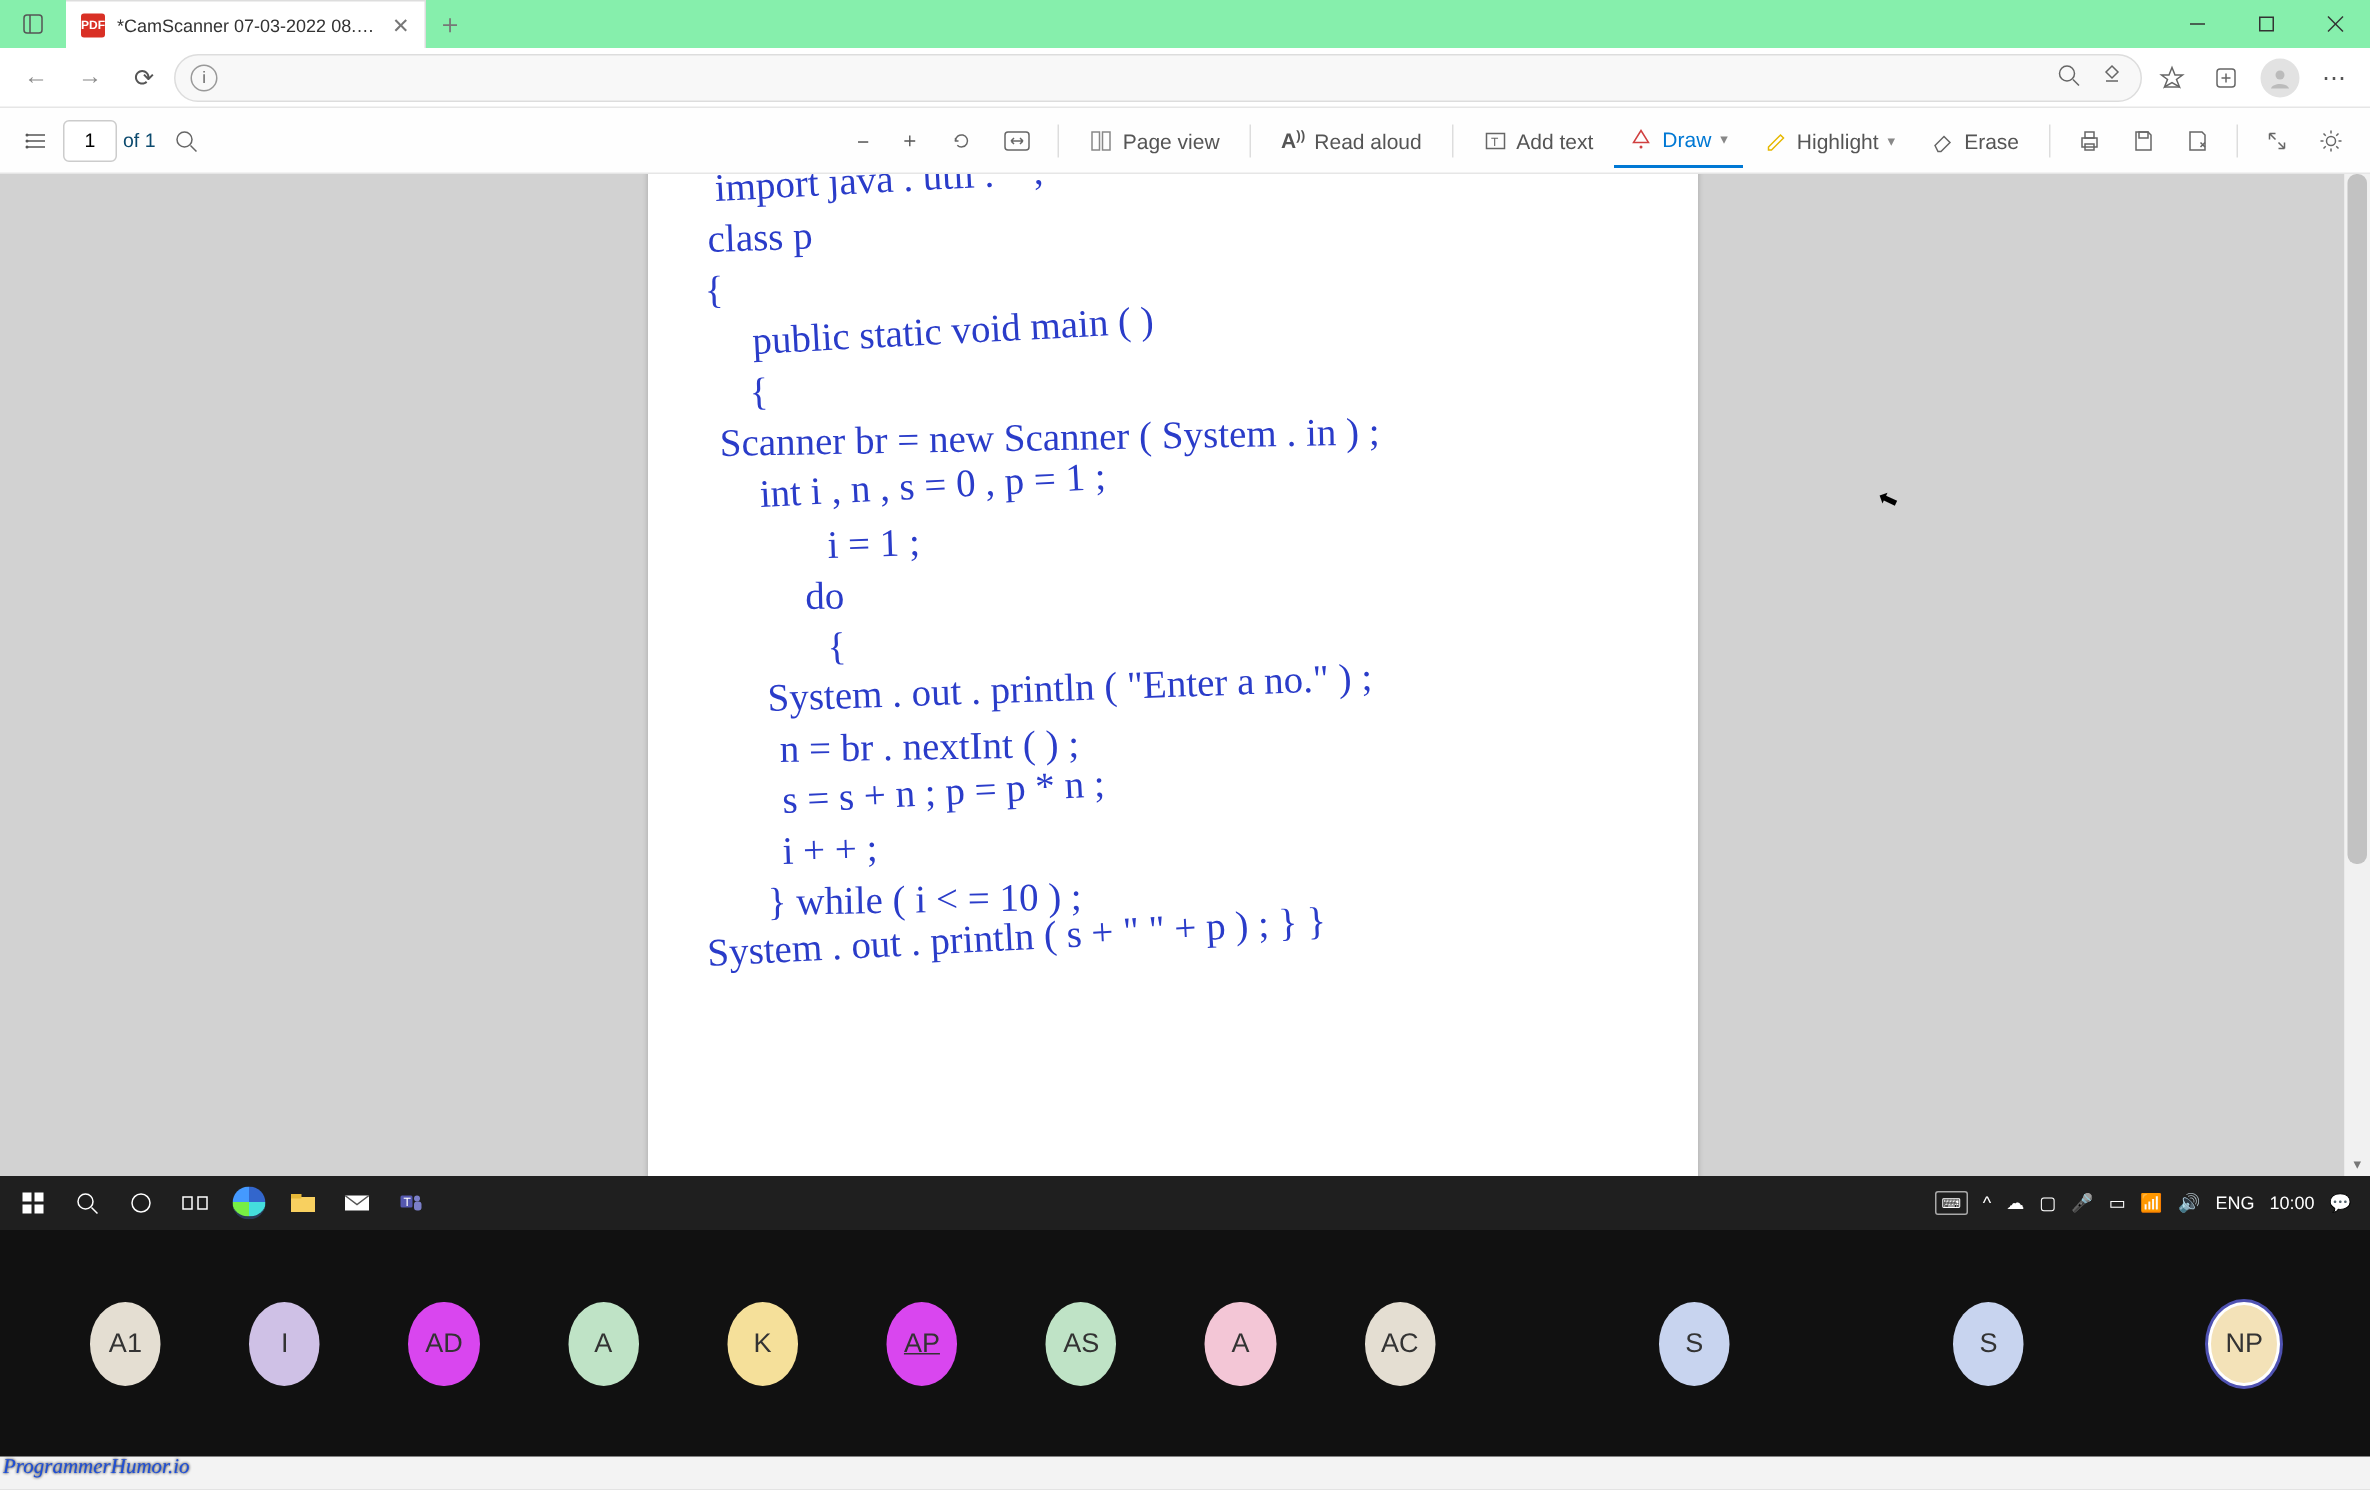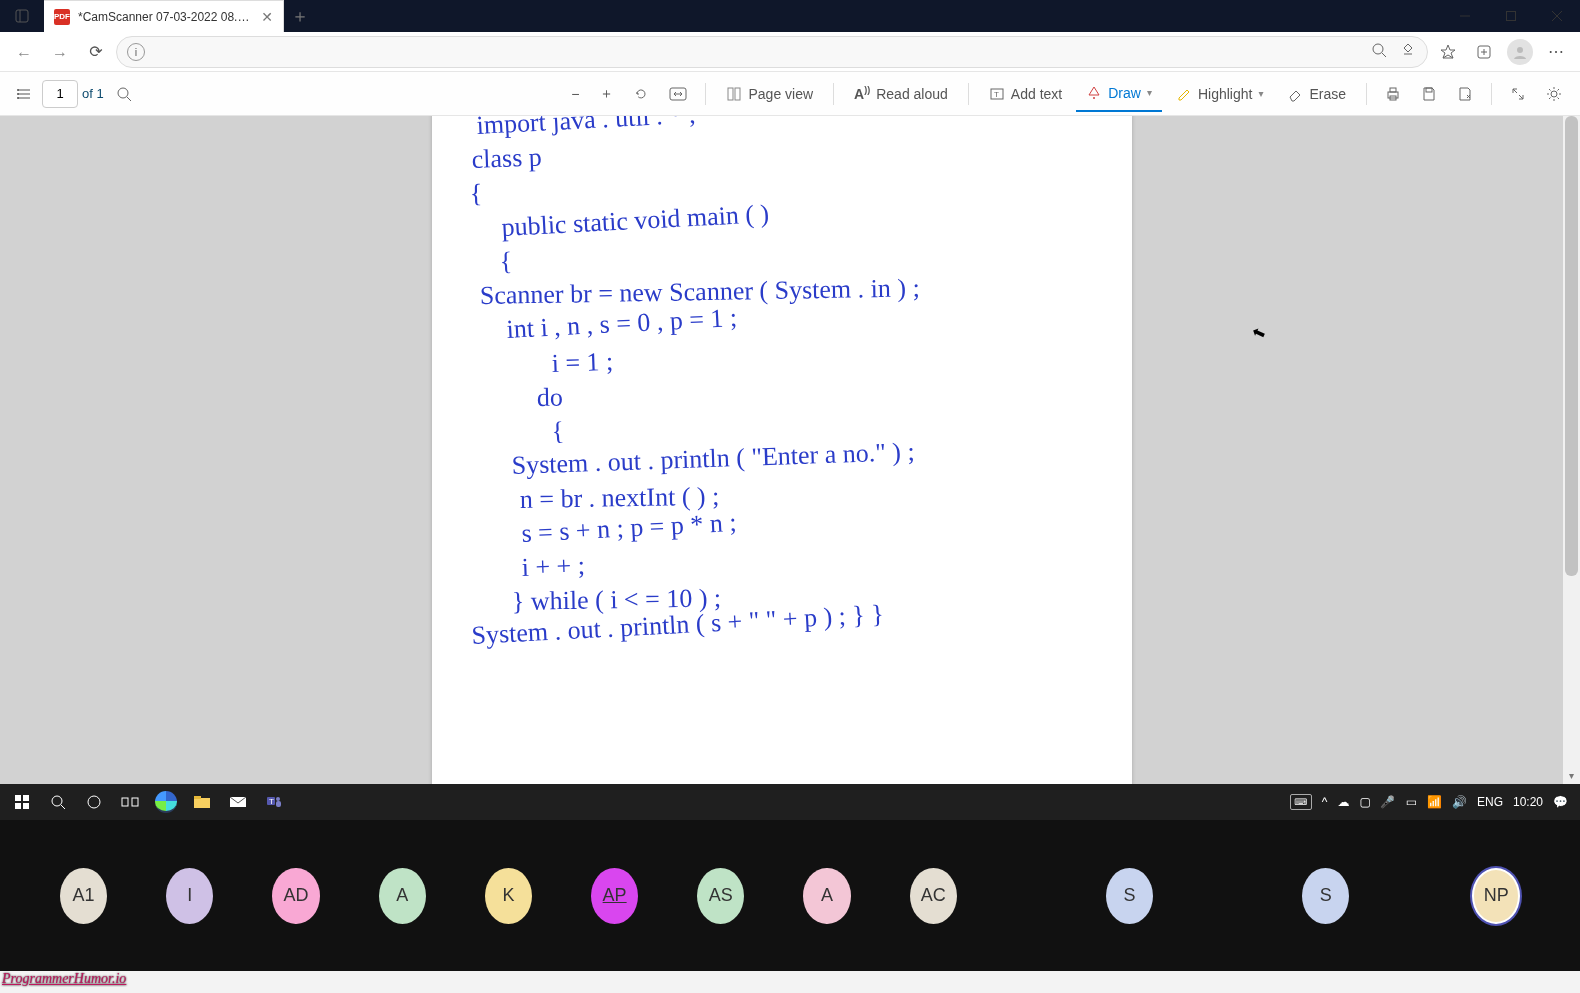--- a/index.html
+++ b/index.html
@@ -1,19 +1,19 @@
 <!DOCTYPE html>
 <html><head>
 <meta charset="utf-8">
 <style>
   * { box-sizing: border-box; margin: 0; padding: 0; font-family: "Segoe UI", Arial, sans-serif; }
   body { width: 1580px; height: 993px; background: #f3f3f3; position: relative; overflow: hidden; }
 
   
-  .titlebar { height: 32px; background: #0f172a; display: flex; align-items: stretch; }
+  .titlebar { height: 32px; background: #86efac; display: flex; align-items: stretch; }
   .tabstrip { display: flex; align-items: stretch; }
   .tab-collapse { width: 44px; display:flex; align-items:center; justify-content:center; color:#555; }
   .tab { display:flex; align-items:center; gap:8px; padding: 0 10px; background:#fff; border-top:1px solid #ddd; border-right:1px solid #ddd; font-size:12px; color:#333; min-width:220px; max-width:240px; }
   .tab .pdf-ico { width:16px; height:16px; background:#d93025; border-radius:2px; display:flex; align-items:center; justify-content:center; color:#fff; font-size:8px; font-weight:bold; }
   .tab .tab-title { flex:1; white-space:nowrap; overflow:hidden; text-overflow:ellipsis; }
   .tab .close-x { color:#777; font-size:14px; }
   .newtab { width:32px; display:flex; align-items:center; justify-content:center; color:#777; font-size:18px; }
   .winbtns { margin-left:auto; display:flex; }
   .winbtn { width:46px; display:flex; align-items:center; justify-content:center; color:#333; }
   .winbtn svg { width:12px; height:12px; }
@@ -56,21 +56,21 @@
   .wt-icon { width:36px; height:36px; display:flex; align-items:center; justify-content:center; }
   .wt-icon .edge-ico { width:22px; height:22px; border-radius:50%; background: conic-gradient(#36c 0 90deg, #4dd 90deg 180deg, #7e4 180deg 270deg, #49f 270deg 360deg); border-bottom:2px solid #2a3b5a;}
   .wt-right { margin-left:auto; display:flex; align-items:center; gap:10px; padding-right:8px; }
   .kbd-ico { width:22px; height:16px; border:1px solid #aaa; border-radius:2px; display:flex; align-items:center; justify-content:center; font-size:9px; }
 
   
   .teamsbar { position:absolute; left:0; right:0; bottom:22px; top:820px; height:151px; background:#111; display:flex; align-items:center; justify-content:flex-start; padding:0 60px; gap:59px; }
   .participant { width:56px; height:56px; border-radius:50%; display:flex; align-items:center; justify-content:center; font-size:18px; font-weight:500; color:#333; }
 
   
-  .watermark { position:absolute; left:2px; bottom:2px; height:20px; font-family: Georgia, 'Times New Roman', serif; font-style:italic; font-size:14px; color:#be185d; text-shadow:0 0 2px #000;text-decoration:underline; }
+  .watermark { position:absolute; left:2px; bottom:2px; height:20px; font-family: Georgia, 'Times New Roman', serif; font-style:italic; font-size:14px; color:#1d4ed8; text-shadow:0 0 2px #000; }
 
   .handwriting text { font-family: 'Brush Script MT', 'Comic Sans MS', cursive; fill:#2a3cc9; }
 </style>
 </head>
 <body>
 
 <div class="titlebar">
   <div class="tabstrip">
     <div class="tab-collapse">
       <svg width="14" height="14" viewBox="0 0 14 14">
@@ -338,29 +338,29 @@
   <div class="wt-right">
     <span class="kbd-ico">⌨</span>
     <span>^</span>
     <span>☁</span>
     <span>▢</span>
     <span>🎤</span>
     <span>▭</span>
     <span>📶</span>
     <span>🔊</span>
     <span>ENG</span>
-    <span>10:20</span>
+    <span>10:00</span>
     <span>💬</span>
   </div>
 </div>
 
 <div class="teamsbar" id="teamsbar">
     <div class="participant" style="background: rgb(228, 222, 210);">A1</div>
     <div class="participant" style="background: rgb(207, 193, 230);">I</div>
-    <div class="participant" style="background: #f9a8d4; text-align: right;">AD</div>
+    <div class="participant" style="background: #d946ef; text-align: right;">AD</div>
     <div class="participant" style="background: rgb(191, 227, 198);">A</div>
     <div class="participant" style="background: rgb(245, 224, 154);">K</div>
     <div class="participant" style="background: #d946ef; text-decoration: underline;">AP</div>
     <div class="participant" style="background: rgb(191, 227, 198);">AS</div>
     <div class="participant" style="background: rgb(243, 198, 214);">A</div>
     <div class="participant" style="background: rgb(228, 222, 210); ">AC</div>
     <div class="participant" style="background: rgb(200, 212, 239); margin-left: 90px;">S</div>
     <div class="participant" style="background: rgb(200, 212, 239); margin-left: 90px;">S</div>
     <div class="participant" style="background: rgb(243, 226, 184); margin-left: 64px; border: 2px solid rgb(255, 255, 255); box-shadow: rgb(79, 82, 178) 0px 0px 0px 2px;">NP</div>
   </div>

